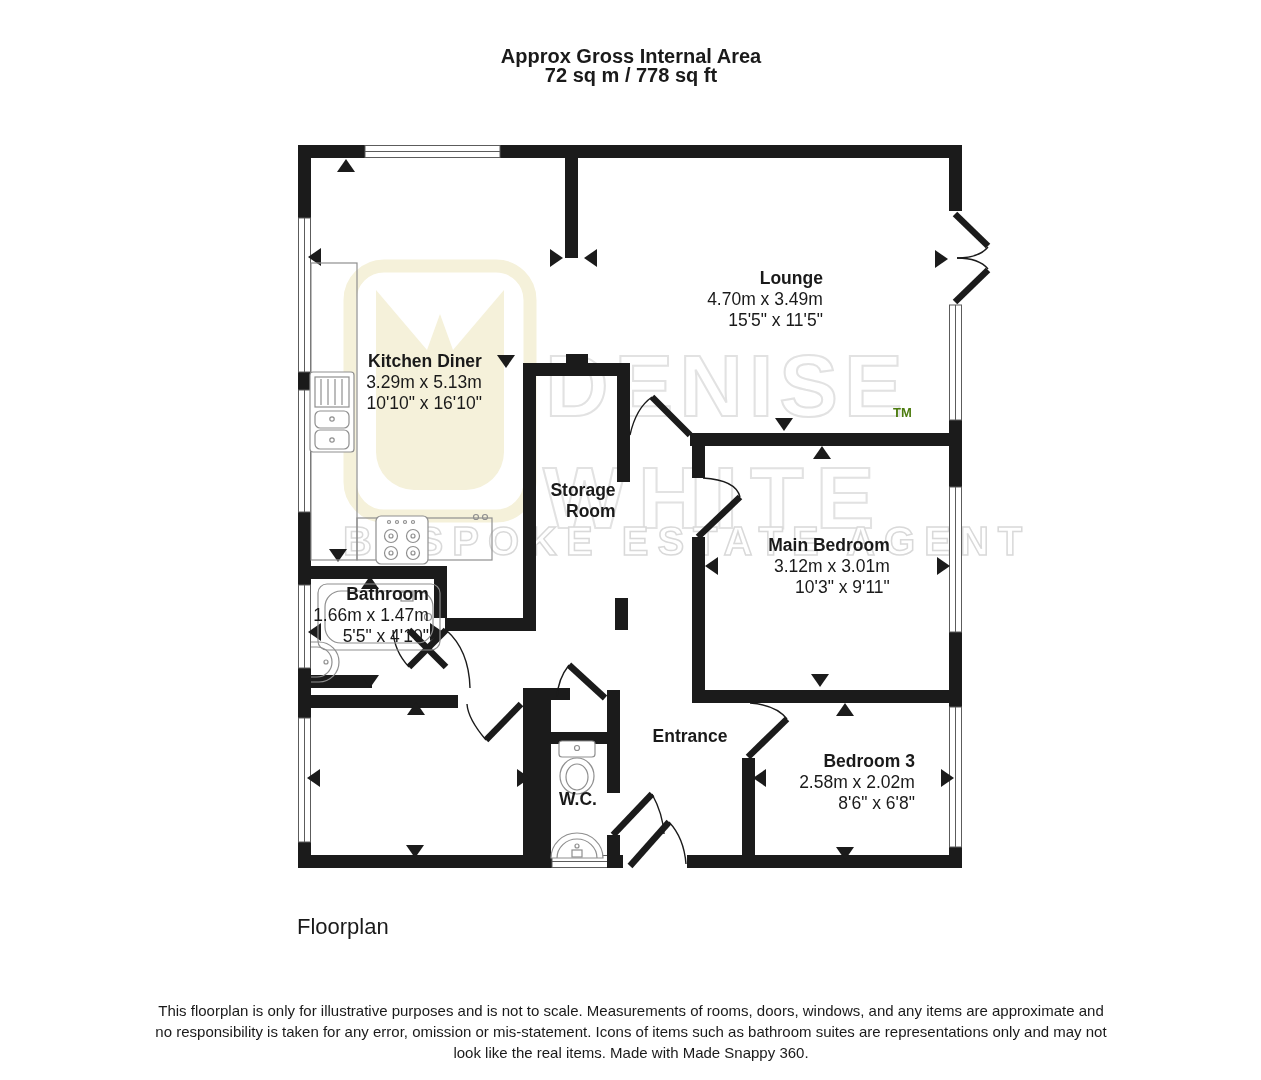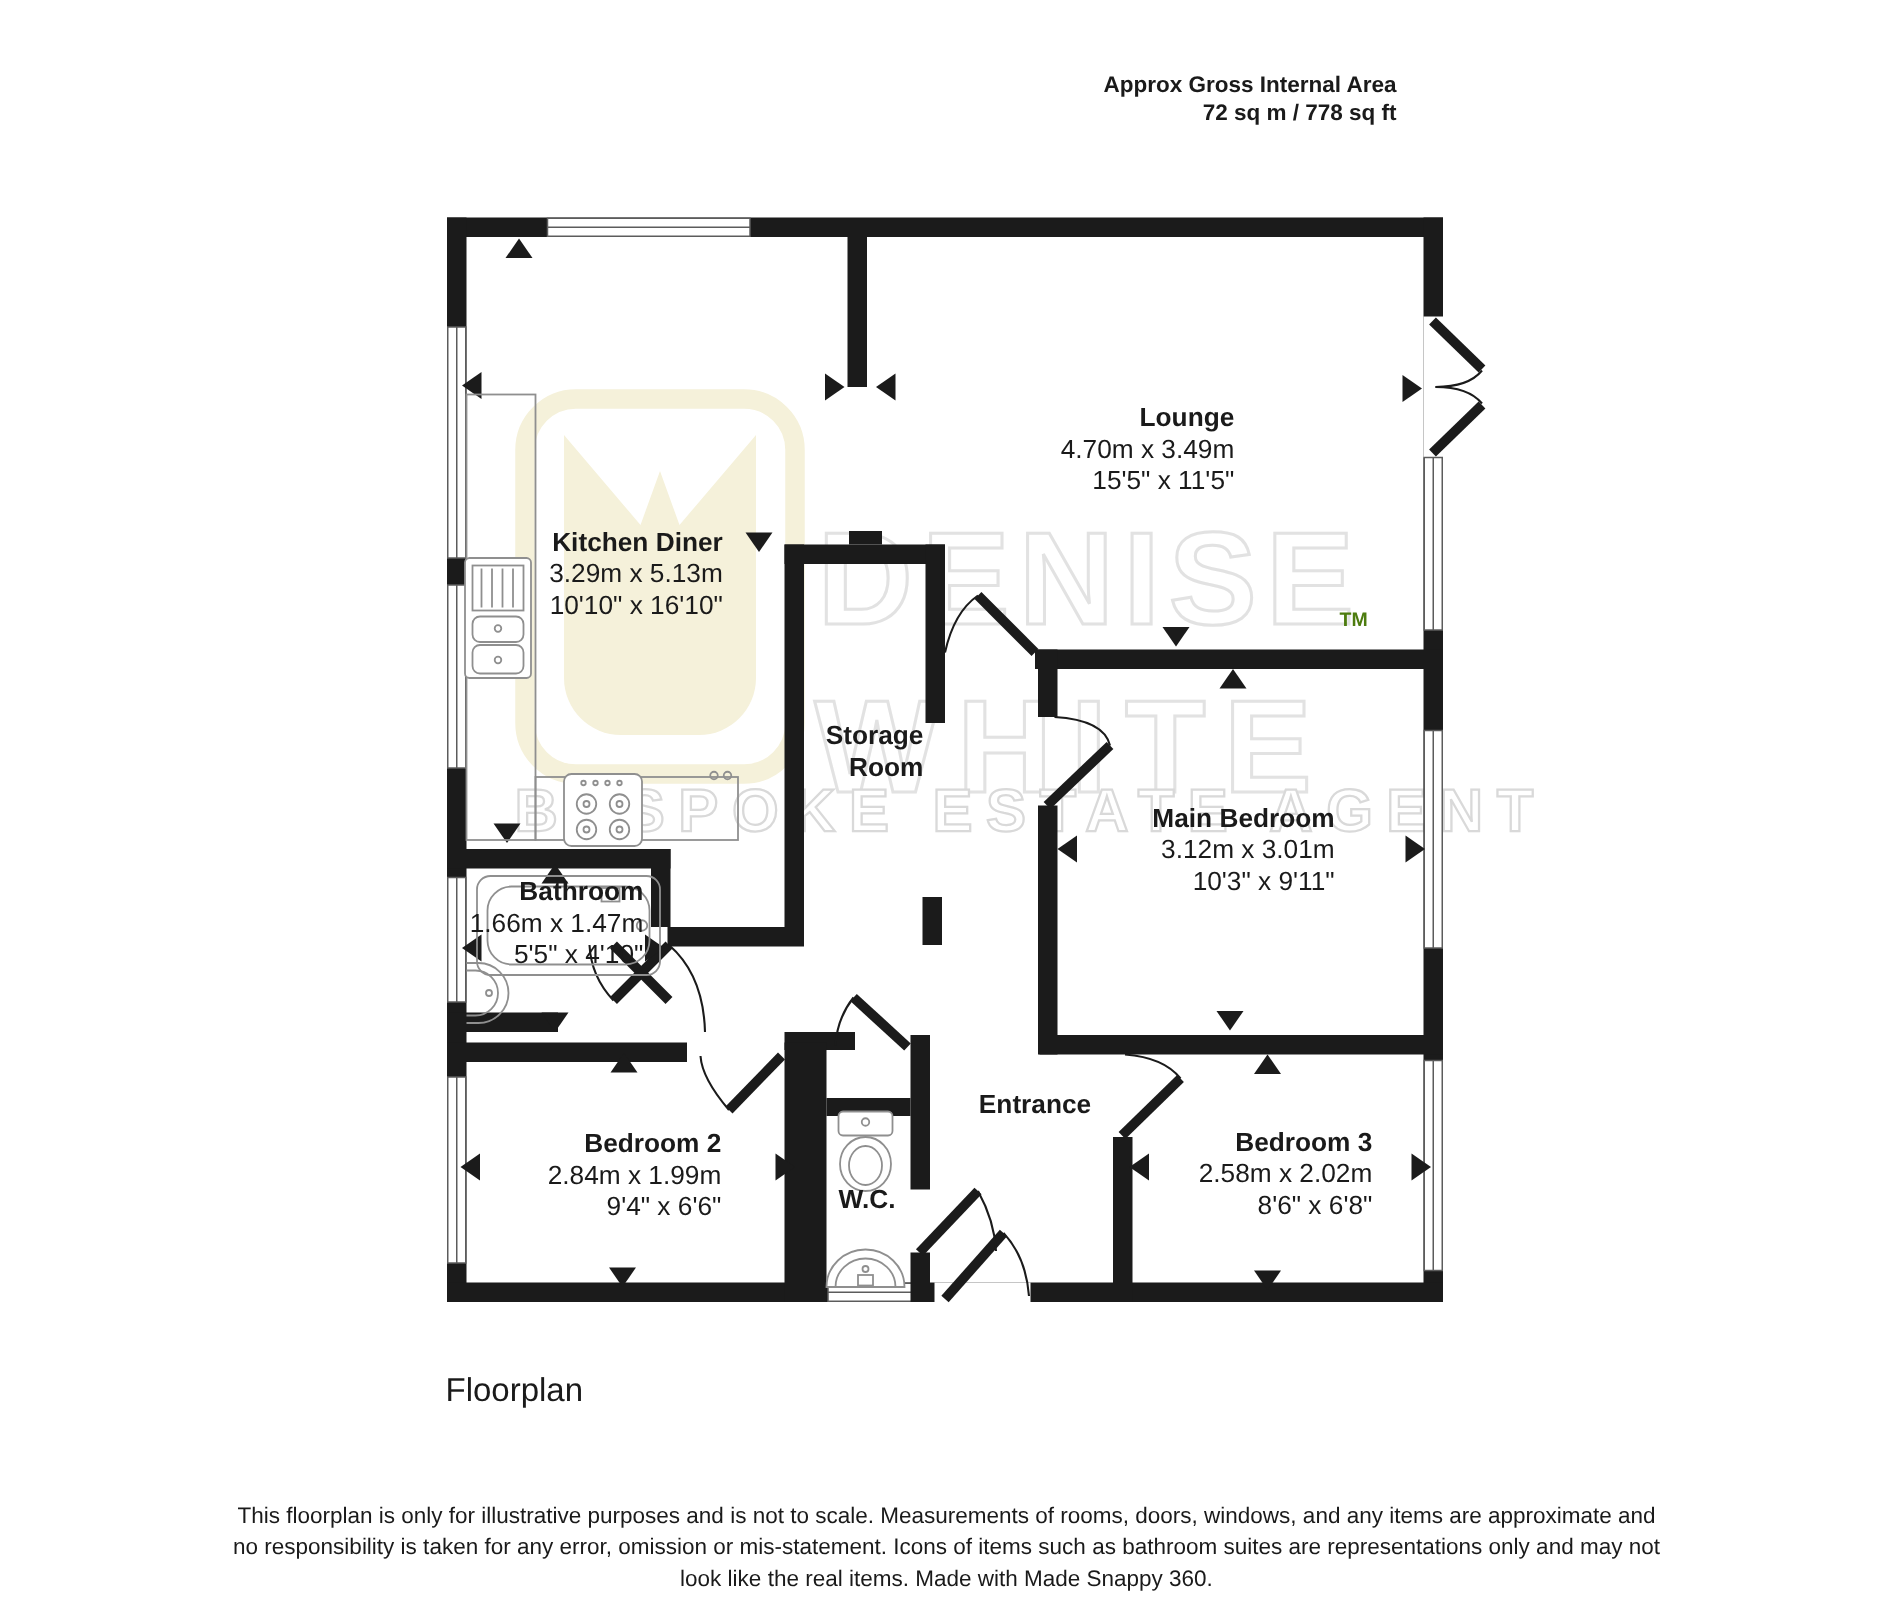--- a/index.html
+++ b/index.html
@@ -6,22 +6,22 @@
   #canvas{position:relative;width:1261px;height:1080px;background:#fff;overflow:hidden;
           font-family:"Liberation Sans", sans-serif;color:#1a1a1a;}
   .layer{position:absolute;left:0;top:0;}
   
   .wm{position:absolute;font-weight:bold;color:#ffffff;-webkit-text-stroke:2px #e2e2e2;
       text-stroke:2px #e2e2e2;line-height:1;white-space:nowrap;user-select:none;}
   .wm-big{font-size:88px;letter-spacing:6px;}
   .wm-tag{font-size:40px;letter-spacing:9px;-webkit-text-stroke:1.5px #d9d9d9;}
   .wm-tm{position:absolute;font-size:13px;font-weight:bold;color:#4d7c0f;-webkit-text-stroke:0;}
   
-  .titleblock{position:absolute;left:331px;top:47px;width:600px;text-align:right;
-              font-size:15px;font-weight:bold;line-height:19px;}
+  .titleblock{position:absolute;left:331px;top:47px;width:600px;text-align:center;
+              font-size:20px;font-weight:bold;line-height:19px;}
   .room-label{position:absolute;transform:translateX(-50%);text-align:right;
               font-size:17.5px;line-height:21px;white-space:nowrap;}
   .room-label .rname{font-weight:bold;}
   .caption{position:absolute;left:297px;top:914px;font-size:22px;}
   .disclaimer{position:absolute;left:151px;top:1000px;width:960px;text-align:center;
               font-size:15px;line-height:21px;}
 </style>
 </head>
 <body>
 
@@ -262,25 +262,20 @@
     <div class="rdim">3.12m x 3.01m</div>
     <div class="rdim">10'3" x 9'11"</div>
   </div>
 
   <div class="room-label" style="left:371px;top:584px;">
     <div class="rname">Bathroom</div>
     <div class="rdim">1.66m x 1.47m</div>
     <div class="rdim">5'5" x 4'10"</div>
   </div>
 
-  <div class="room-label" style="left:423px;top:752px;">
-    <div class="rname">Bedroom 2</div>
-    <div class="rdim">2.84m x 1.99m</div>
-    <div class="rdim">9'4" x 6'6"</div>
-  </div>
 
   <div class="room-label" style="left:578px;top:789px;">
     <div class="rname">W.C.</div>
   </div>
 
   <div class="room-label" style="left:680px;top:726px;padding-left:20px;">
     <div class="rname">Entrance</div>
   </div>
 
   <div class="room-label" style="left:857px;top:751px;">

